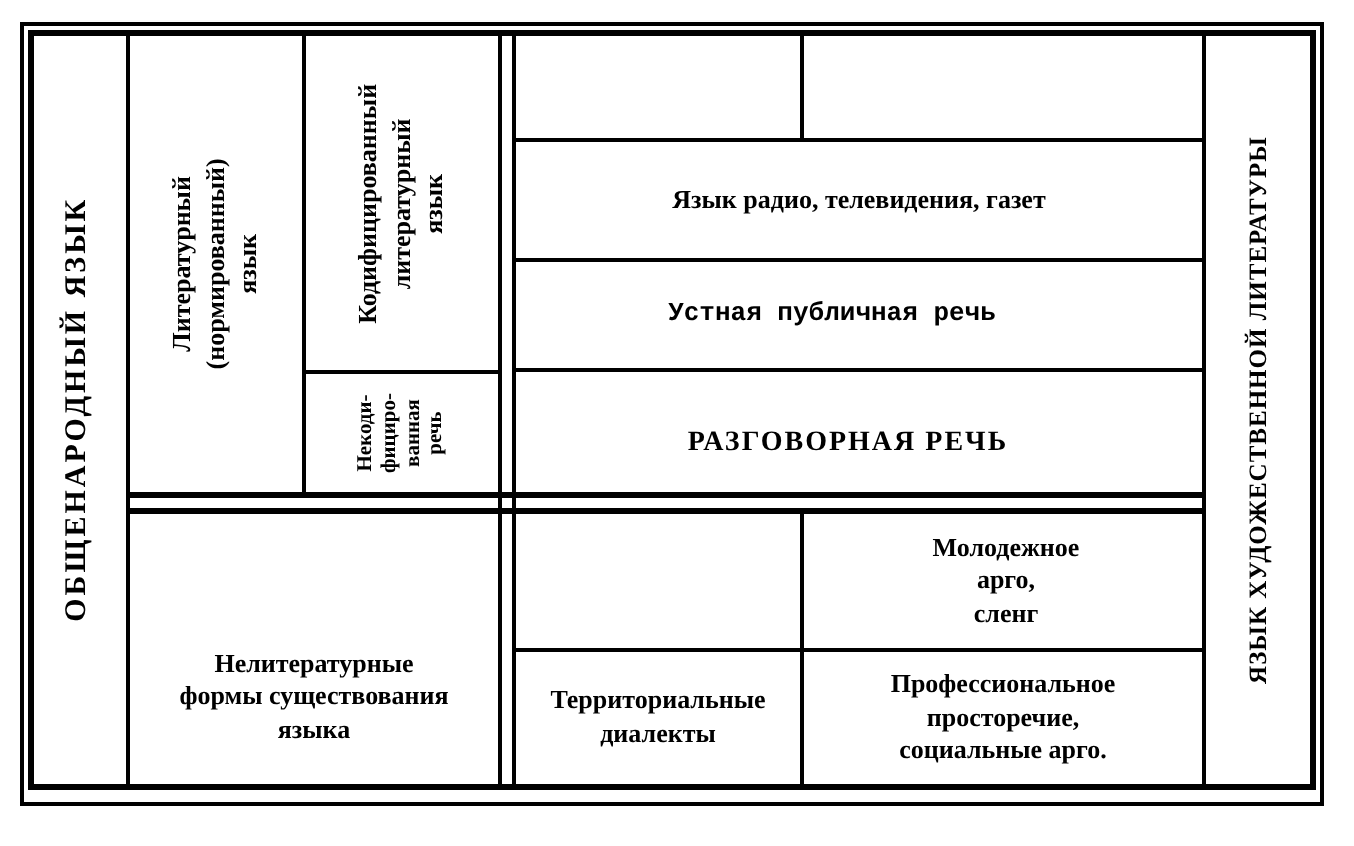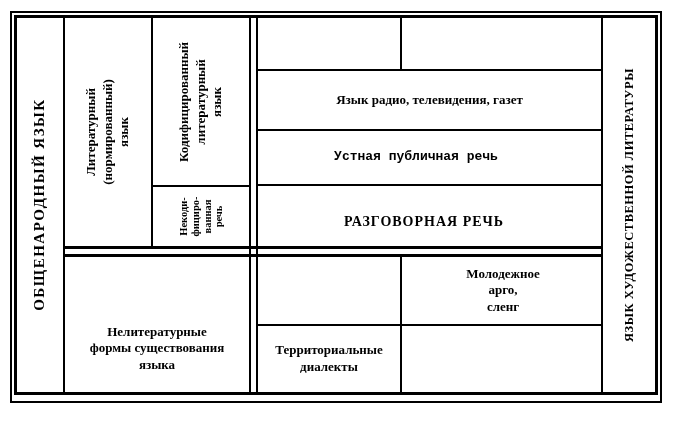--- a/index.html
+++ b/index.html
@@ -133,14 +133,19 @@
     <div class="txt">Молодежное
 арго,
 сленг</div>
   </div>
 
   <div class="cell fs-main" style="left:258px; top:326px; width:142px; height:66px;border-radius:18px;">
     <div class="txt">Территориальные
 диалекты</div>
   </div>
 
+  <div class="cell fs-main" style="left:402px; top:326px; width:199px; height:66px;">
+    <div class="txt">Профессиональное
+просторечие,
+социальные арго.</div>
+  </div>
 
 </div>
 
 </body></html>

